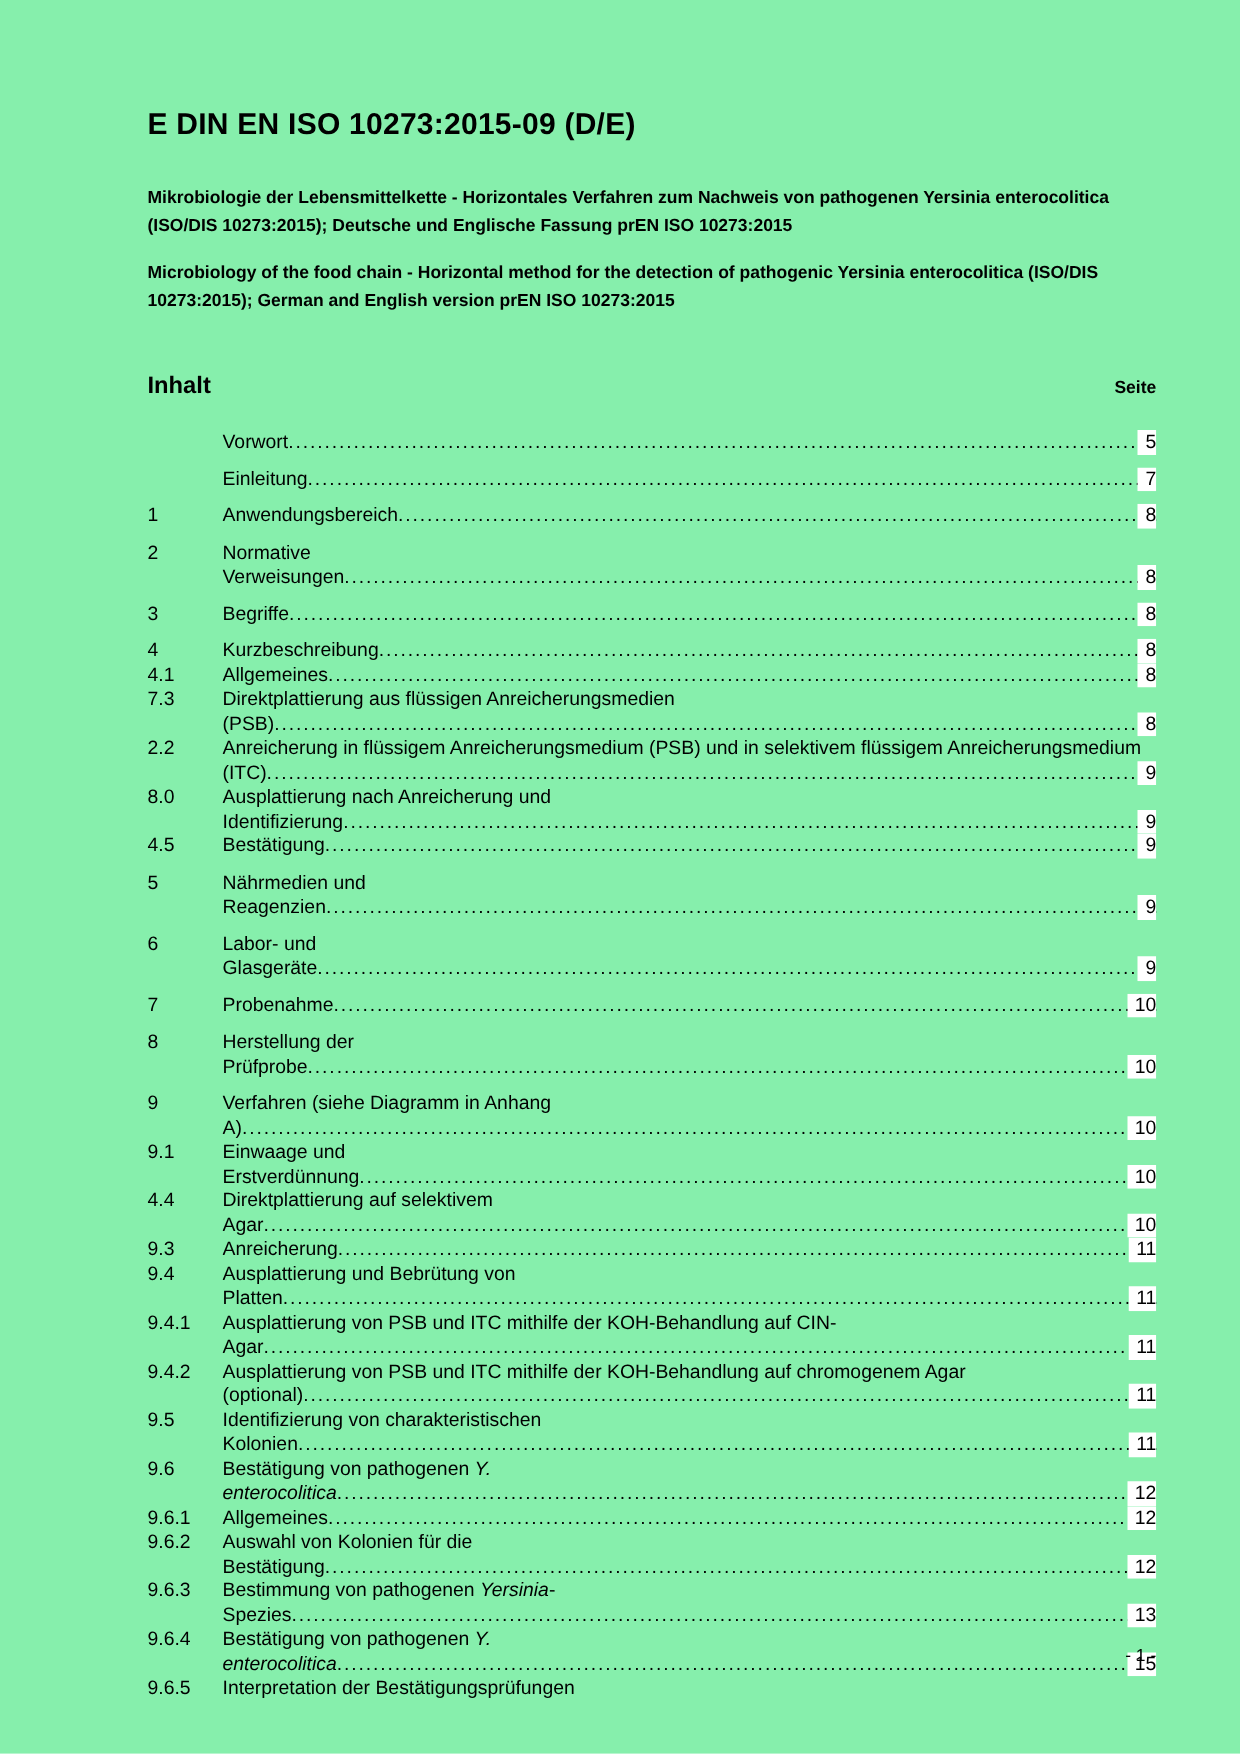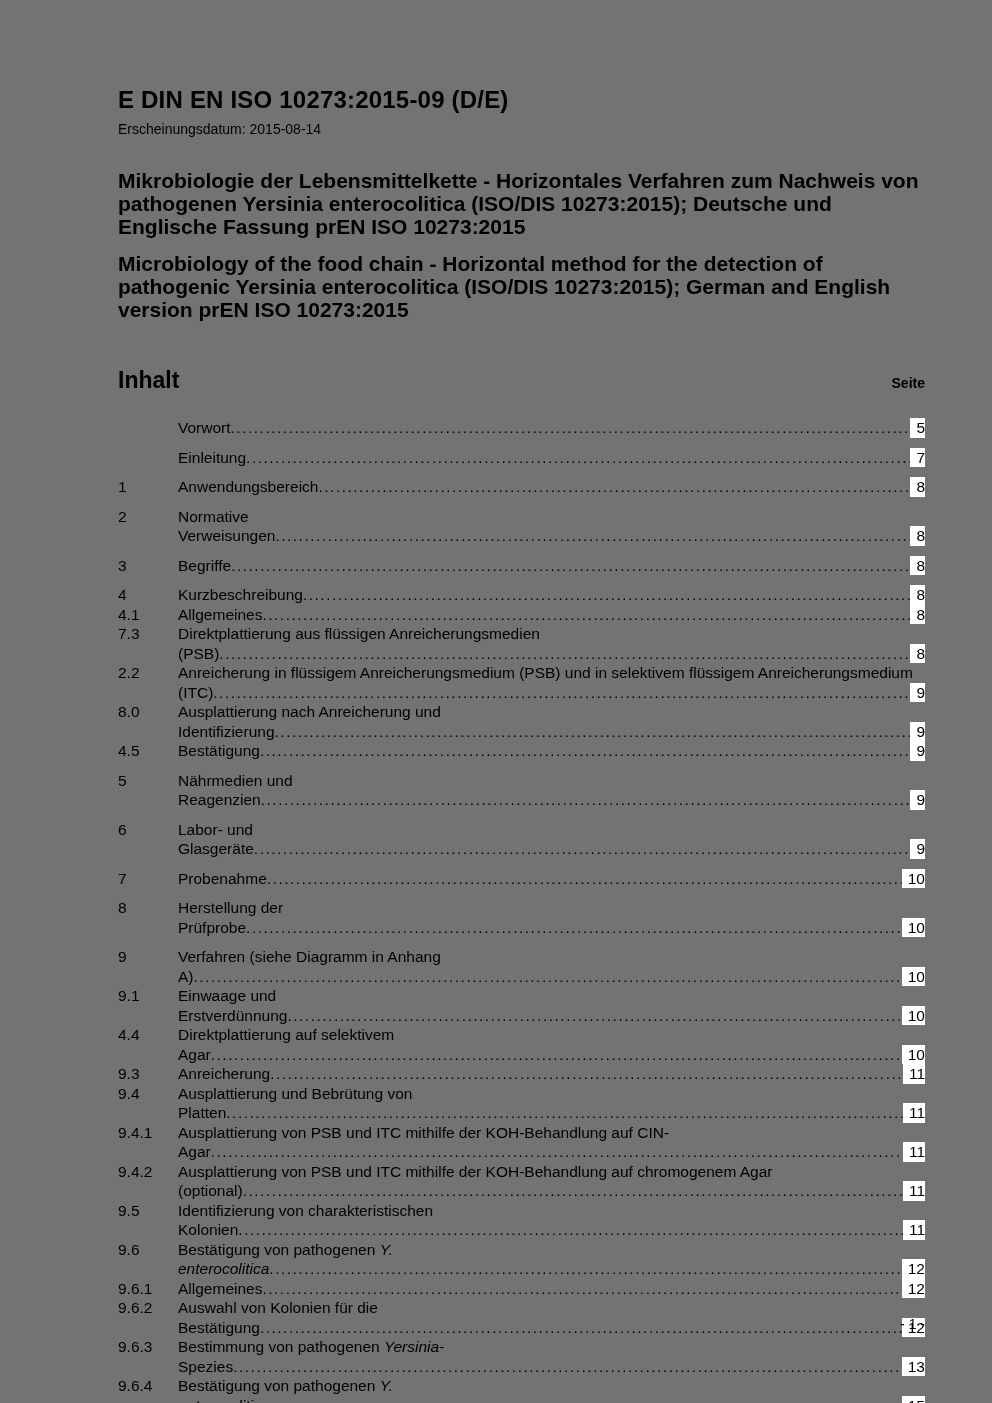--- a/index.html
+++ b/index.html
@@ -5,49 +5,49 @@
   * { box-sizing: border-box; margin: 0; padding: 0; }
   html, body { background: #ffffff; }
   body {
     font-family: "Liberation Sans", "DejaVu Sans", sans-serif;
     color: #000;
   }
   .page {
     position: relative;
     width: 992px;
     height: 1403px;
-    background: #737373;
+    background: #86efac;
     padding: 0 67px 0 118px;
     overflow: hidden;
   }
   .doc-number {
     margin-top: 86px;
     font-size: 24px;
     font-weight: bold;
     letter-spacing: 0.2px;
   }
   .release-date {
     margin-top: 7px;
     font-size: 14px;
   }
   .doc-title {
-    font-size: 21px;
+    font-size: 14px;
     font-weight: bold;
     line-height: 23px;
   }
   .doc-title.de { margin-top: 32px; }
   .doc-title.en { margin-top: 14px; }
   .toc-header {
     margin-top: 46px;
     display: flex;
     justify-content: space-between;
     align-items: baseline;
   }
   .toc-heading {
-    font-size: 23px;
+    font-size: 19px;
     font-weight: bold;
   }
   .toc-page-label {
     font-size: 14px;
     font-weight: bold;
     text-align: right;
   }
   .toc-list {
     margin-top: 24px;
     font-size: 15.5px;
@@ -87,21 +87,20 @@
     font-size: 14px;
   }
 </style>
 </head>
 <body>
 
 <div class="page">
 
   <h1 class="doc-number">E DIN EN ISO 10273:2015-09 (D/E)</h1>
 
-  <div class="release-date">Erscheinungsdatum: 2015-08-14</div>
 
   <p class="doc-title de">Mikrobiologie der Lebensmittelkette - Horizontales Verfahren zum Nachweis von pathogenen Yersinia enterocolitica (ISO/DIS 10273:2015); Deutsche und Englische Fassung prEN ISO 10273:2015</p>
 
   <p class="doc-title en">Microbiology of the food chain - Horizontal method for the detection of pathogenic Yersinia enterocolitica (ISO/DIS 10273:2015); German and English version prEN ISO 10273:2015</p>
 
   <div class="toc-header">
     <h2 class="toc-heading">Inhalt</h2>
     <span class="toc-page-label">Seite</span>
   </div>
 

